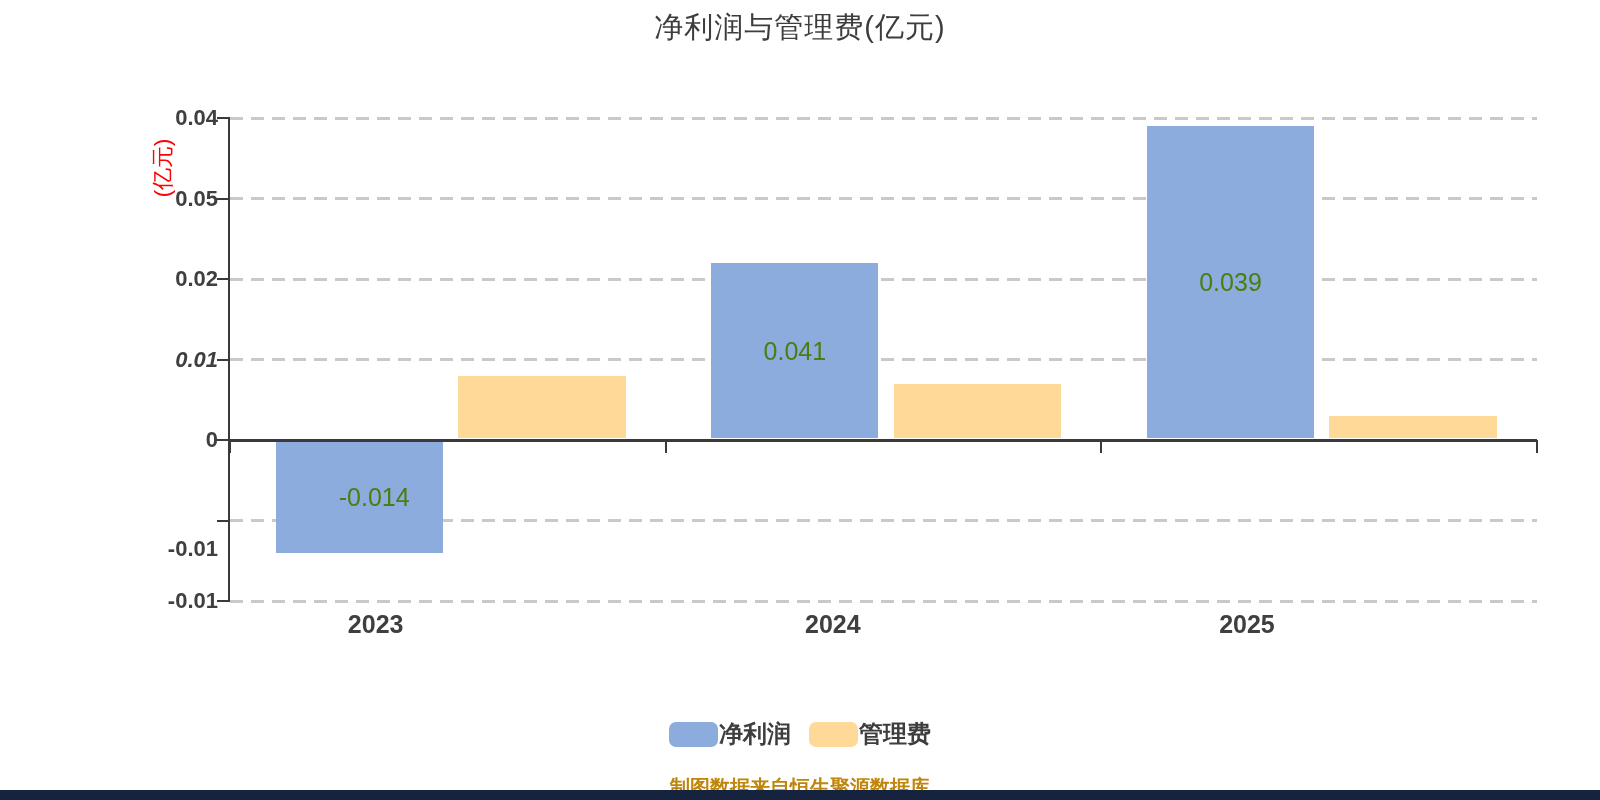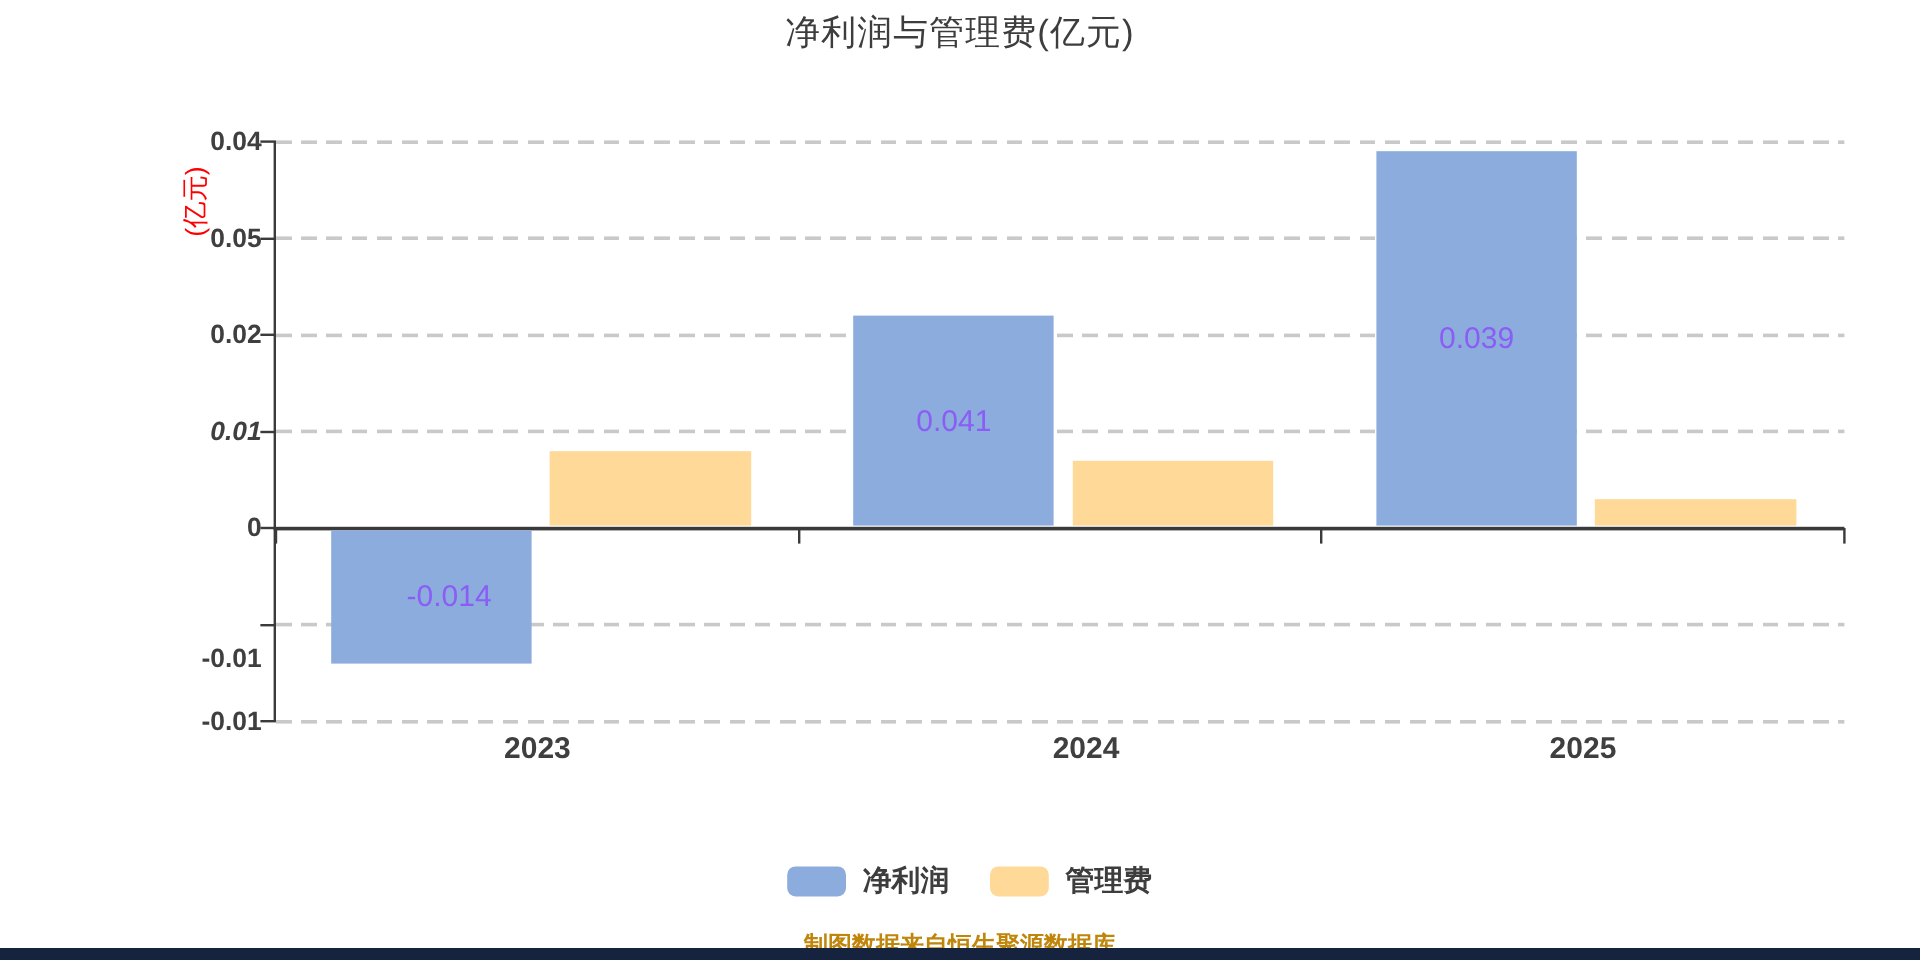--- a/index.html
+++ b/index.html
@@ -64,51 +64,50 @@
     width: 100px;
     text-align: right;
     font-size: 22px;
     font-weight: 600;
     color: #3F3F3F;
     line-height: 28px;
   }
   .x-tick-label {
     position: absolute;
     width: 200px;
-    text-align: center;
+    text-align: left;
     font-size: 25px;
     font-weight: 600;
     color: #3F3F3F;
   }
   .bar {
     position: absolute;
   }
   .bar-value-label {
     position: absolute;
     text-align: center;
     font-size: 25px;
     font-weight: 400;
-    color: #8b5cf6;
+    color: #4d7c0f;
     line-height: 32px;
   }
   .legend-row {
     position: absolute;
     top: 718px;
     left: 0;
     width: 1600px;
     display: flex;
     justify-content: center;
     align-items: center;
     gap: 18px;
   }
   .legend-item {
     display: flex;
     align-items: center;
-    gap: 14px;
-    margin-left: 16px;
+    gap: 1px;
   }
   .legend-swatch {
     width: 49px;
     height: 25px;
     border-radius: 7px;
   }
   .legend-label {
     font-size: 24px;
     font-weight: 600;
     color: #3D3D3D;

